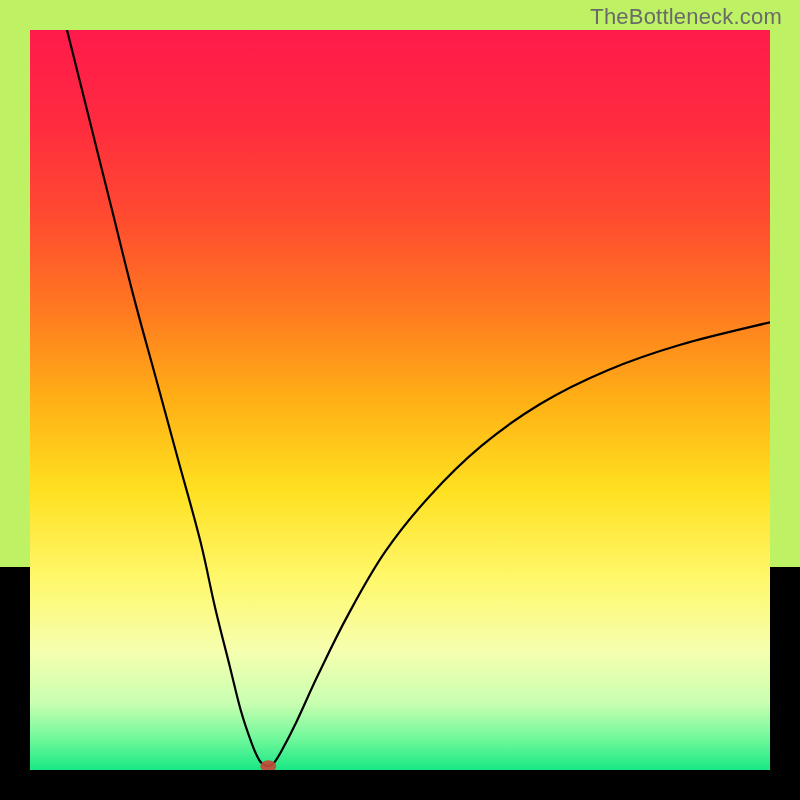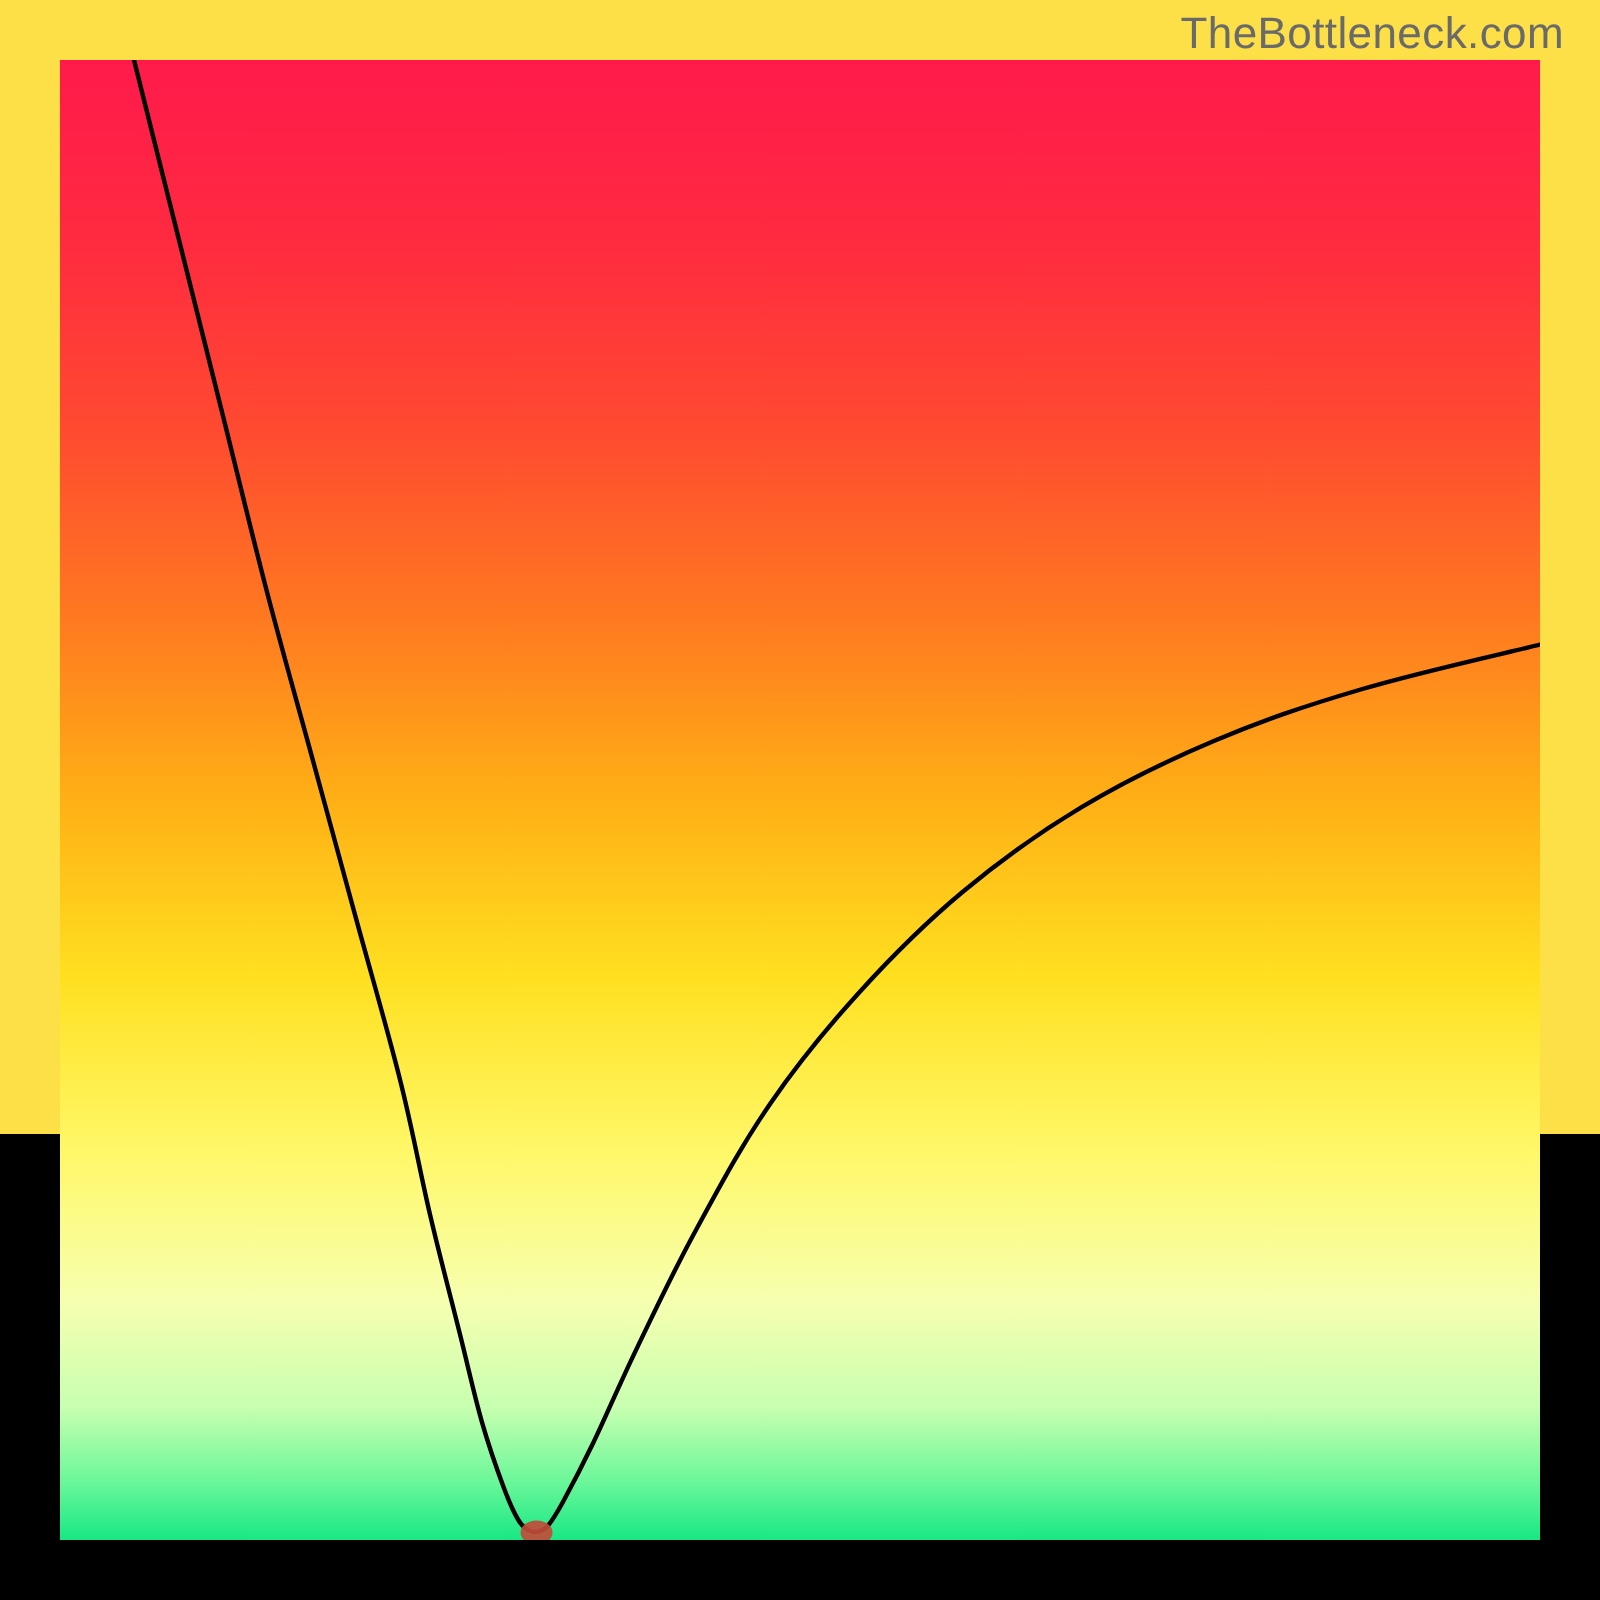--- a/index.html
+++ b/index.html
@@ -2,21 +2,21 @@
 <html><head>
 <meta charset="utf-8">
 <style>
   * { margin: 0; padding: 0; box-sizing: border-box; }
   html, body { width: 800px; height: 800px; overflow: hidden; }
   body { font-family: Arial, Helvetica, sans-serif; background: #000; }
 
   .outer {
     width: 800px;
     height: 567px;
-    background: #fde047;
+    background: #bef264;
     position: relative;
   }
 
   .watermark {
     position: absolute;
     top: 4px;
     right: 18px;
     color: #6a6a6a;
     font-size: 22px;
     font-family: Arial, sans-serif;

